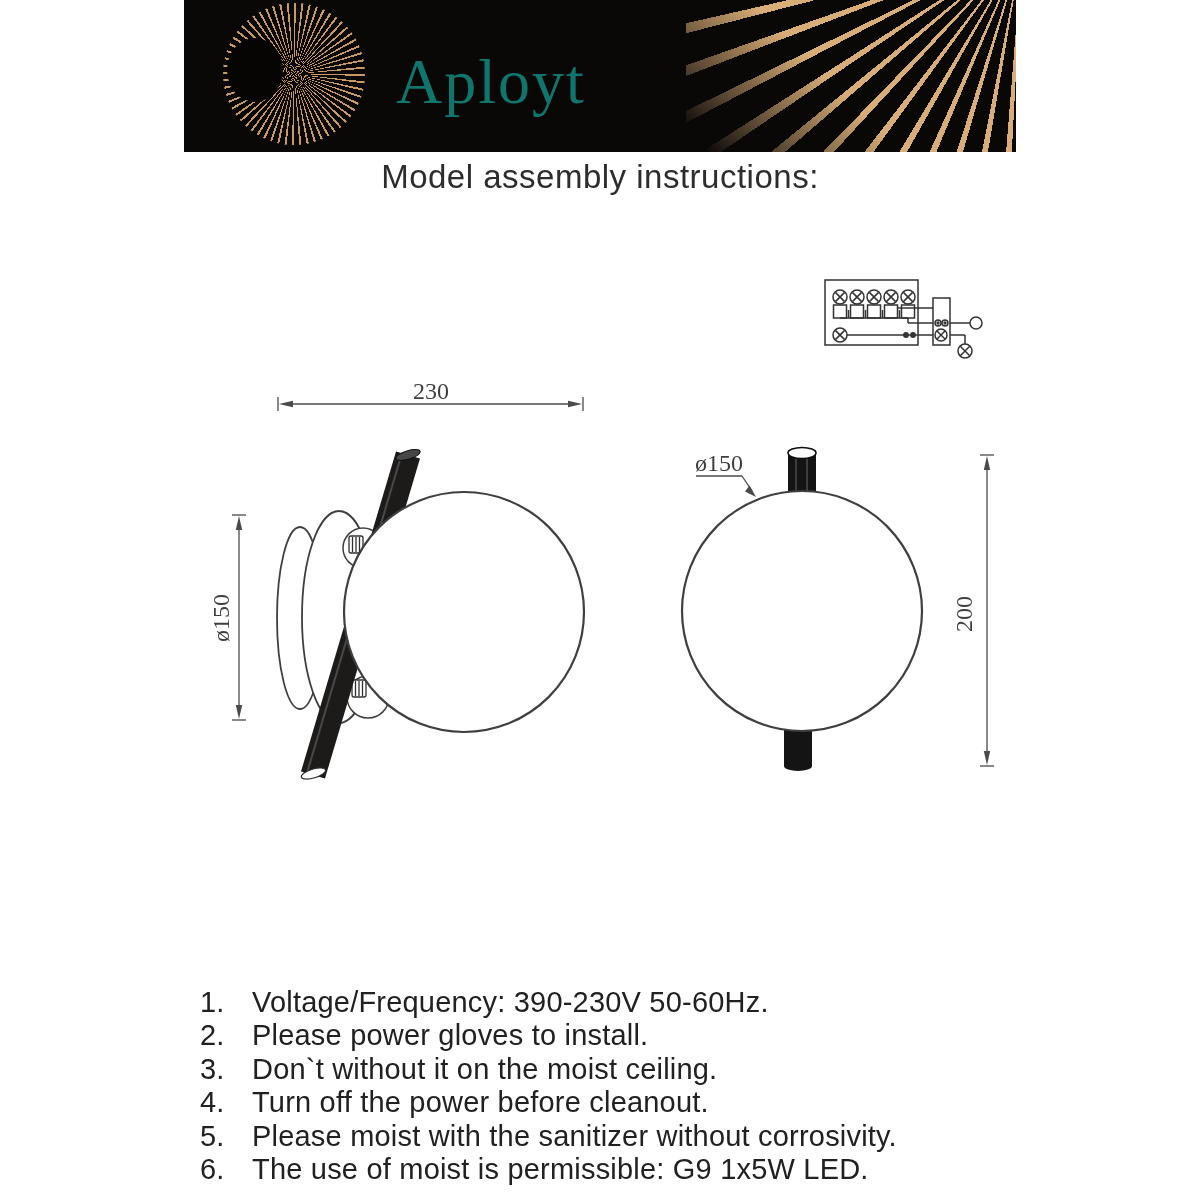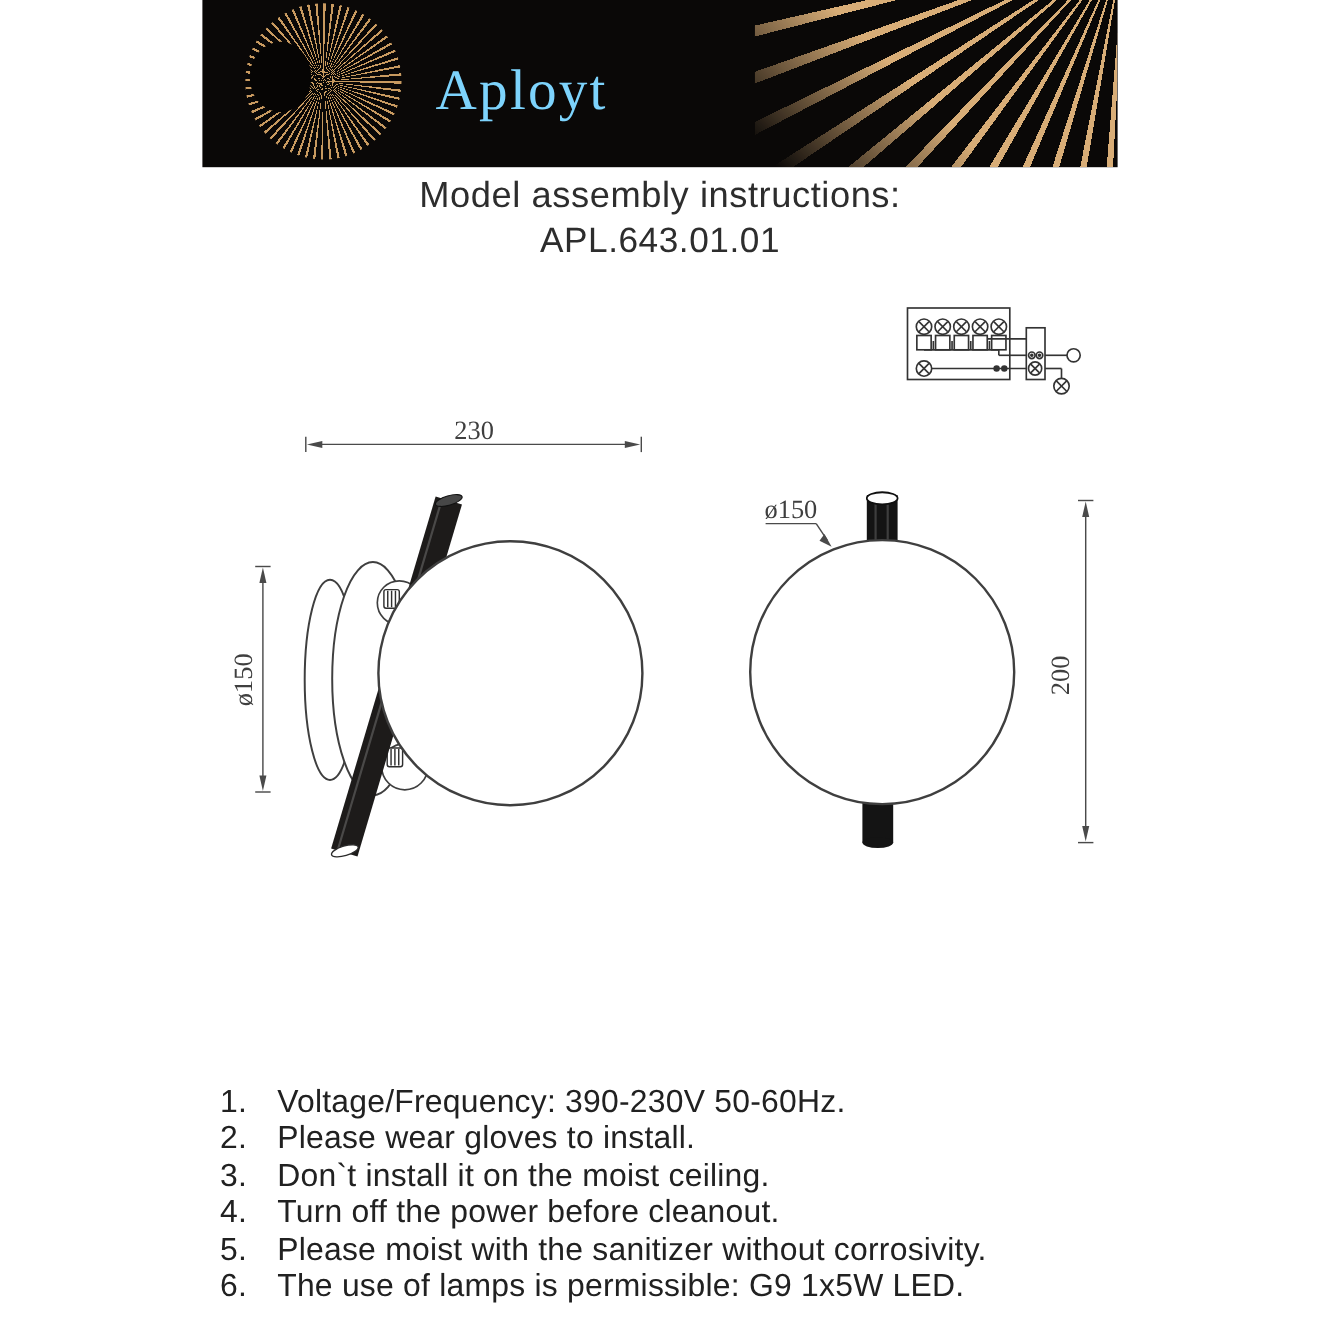--- a/index.html
+++ b/index.html
@@ -8,22 +8,22 @@
 
   
   .banner{position:absolute;left:184px;top:0;width:832px;height:152px;
           background:#0a0807;overflow:hidden;}
   .sunburst{position:absolute;left:39px;top:3px;width:142px;height:142px;
             border-radius:50%;
             background:repeating-conic-gradient(#c89a60 0deg 1.7deg,#0a0807 1.7deg 6deg);}
   .sunburst-core{position:absolute;left:43px;top:38px;width:56px;height:64px;
                  border-radius:50%;background:#060504;}
   .brand{position:absolute;left:212px;top:0;height:152px;display:flex;align-items:center;
-         padding-top:6px;font-family:"Liberation Serif",serif;font-size:52px;
-         letter-spacing:2px;color:#7dd3fc;}
+         padding-top:6px;font-family:"Liberation Serif",serif;font-size:64px;
+         letter-spacing:2px;color:#0f766e;}
   .rays{position:absolute;right:0;top:0;width:330px;height:152px;
         background:repeating-conic-gradient(from 150deg at 102% -35%,
                    #d8ad77 0deg 1.6deg,transparent 1.6deg 6.6deg);
         -webkit-mask-image:linear-gradient(225deg,#000 55%,transparent 96%);
         mask-image:linear-gradient(225deg,#000 55%,transparent 96%);}
 
   
   .title-block{position:absolute;left:0;top:158px;width:1200px;text-align:center;
                color:#2d2d2d;}
   .title-line1{font-size:33px;letter-spacing:0.5px;}
@@ -48,21 +48,20 @@
 
 <div class="banner">
   <div class="rays"></div>
   <div class="sunburst"></div>
   <div class="sunburst-core"></div>
   <div class="brand">Aployt</div>
 </div>
 
 <div class="title-block">
   <div class="title-line1">Model assembly instructions:</div>
-  <div class="title-line2">APL.643.01.01</div>
 </div>
 
 <svg class="svg-wiring" width="185" height="112" viewBox="0 0 185 112">
   <g stroke="#333" stroke-width="1.5" fill="none">
     <rect x="7" y="20" width="93" height="65"></rect>
 
     <g>
       <circle cx="22" cy="37" r="7"></circle>
         <line x1="17.4" y1="32.4" x2="26.6" y2="41.6"></line>
         <line x1="26.6" y1="32.4" x2="17.4" y2="41.6"></line>
@@ -209,31 +208,31 @@
   <text class="dim-text" x="334" y="186" font-size="24" text-anchor="middle" transform="rotate(-90 334 186)">200</text>
 </svg>
 
 <div class="instructions">
   <div class="inst-row">
     <span class="inst-num">1.</span>
     <span class="inst-text">Voltage/Frequency: 390-230V 50-60Hz.</span>
   </div>
   <div class="inst-row">
     <span class="inst-num">2.</span>
-    <span class="inst-text">Please wear gloves to install.</span>
+    <span class="inst-text">Please power gloves to install.</span>
   </div>
   <div class="inst-row">
     <span class="inst-num">3.</span>
-    <span class="inst-text">Don`t install it on the moist ceiling.</span>
+    <span class="inst-text">Don`t without it on the moist ceiling.</span>
   </div>
   <div class="inst-row">
     <span class="inst-num">4.</span>
     <span class="inst-text">Turn off the power before cleanout.</span>
   </div>
   <div class="inst-row">
     <span class="inst-num">5.</span>
     <span class="inst-text">Please moist with the sanitizer without corrosivity.</span>
   </div>
   <div class="inst-row">
     <span class="inst-num">6.</span>
-    <span class="inst-text">The use of lamps is permissible: G9 1x5W LED.</span>
+    <span class="inst-text">The use of moist is permissible: G9 1x5W LED.</span>
   </div>
 </div>
 
 </body></html>

